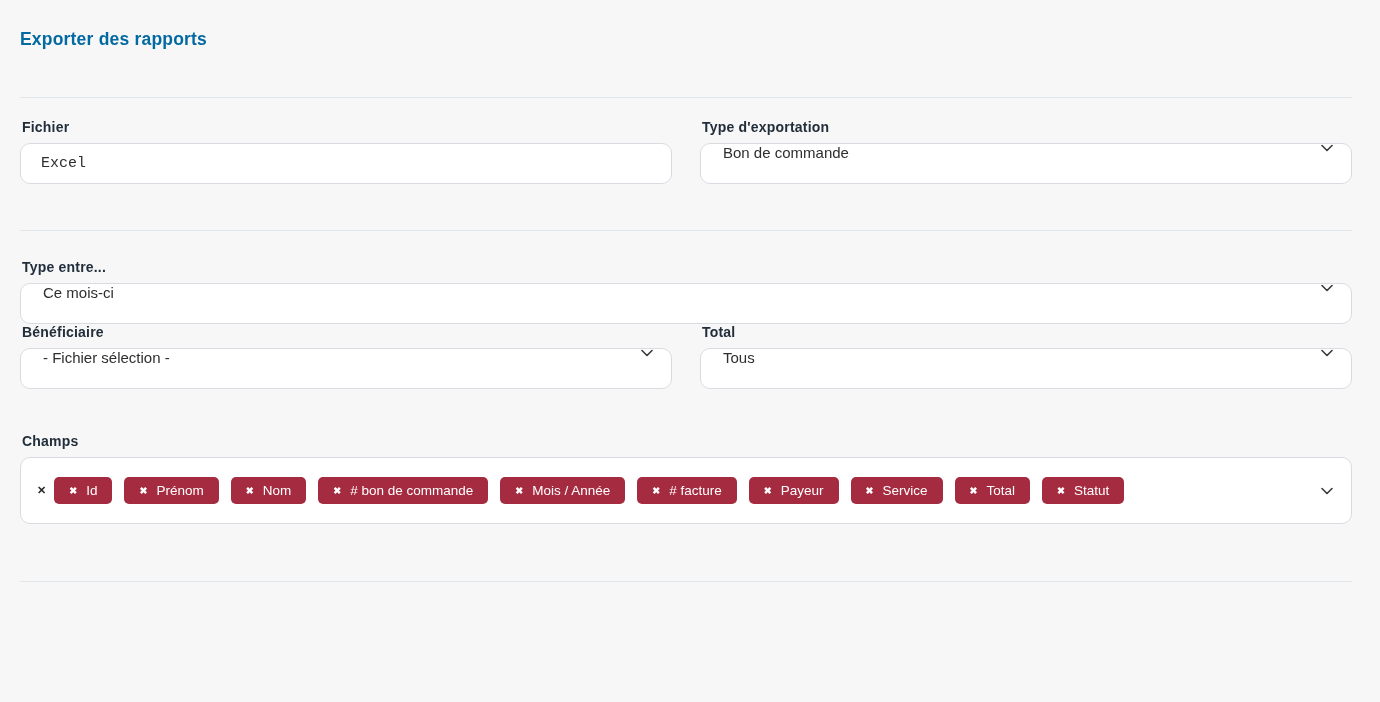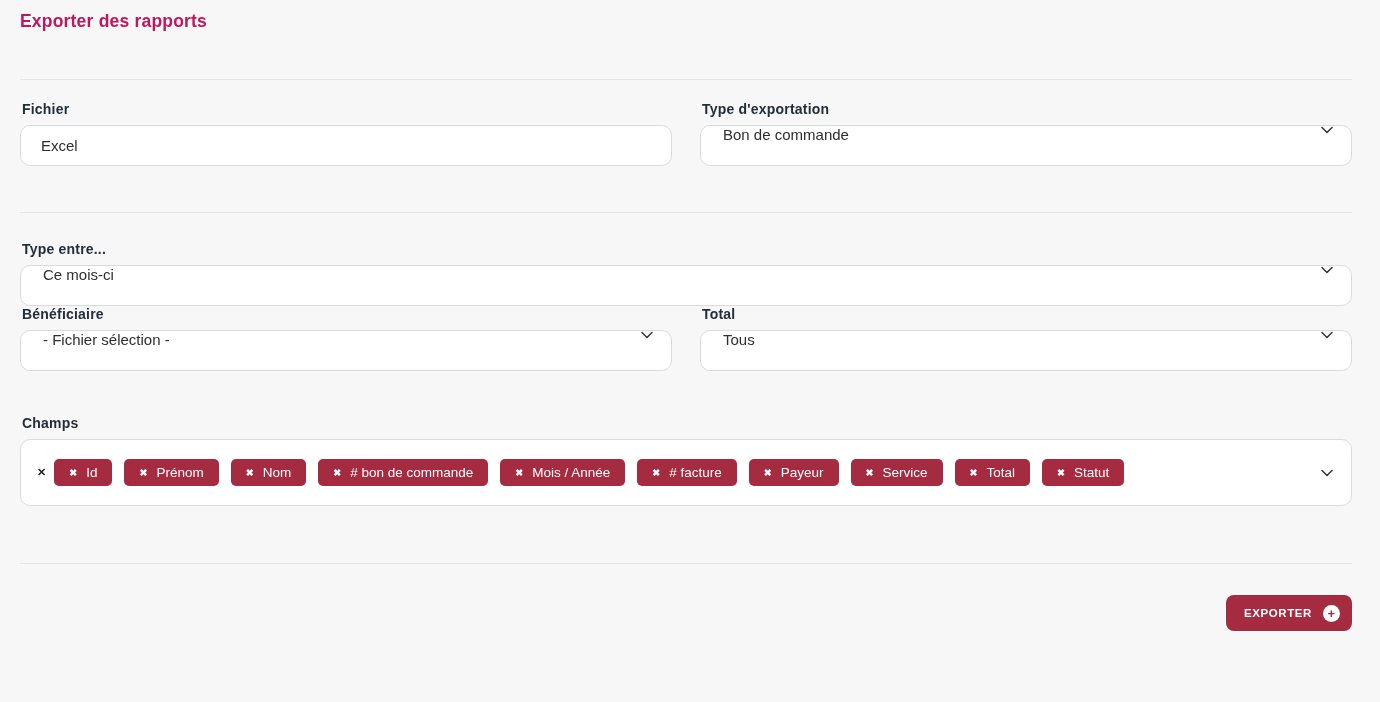--- a/index.html
+++ b/index.html
@@ -6,24 +6,24 @@
   html,body { width:1380px; height:702px; }
   body {
     background:#f7f7f8;
     font-family:"Liberation Sans", sans-serif;
     color:#2b3442;
     overflow:hidden;
   }
   .container { width:1332px; margin-left:20px; }
 
   .page-title{
-    padding-top:8px;
+    padding-top:26px;
     font-size:17.5px;
     font-weight:700;
-    color:#be185d;
+    color:#0369a1;
     letter-spacing:.2px;
     line-height:26px;
   }
 
   .divider{
     border:none;
     border-top:1px solid #e1e6ea;
     height:0;
   }
   .divider.d1{ margin-top:45px; }
@@ -49,21 +49,21 @@
   .text-input, .select-box{
     width:100%;
     height:41px;
     background:#ffffff;
     border:1px solid #d8dce1;
     border-radius:10px;
     font-size:15px;
     color:#2e2e2e;
     font-family:"Liberation Sans", sans-serif;
   }
-  .text-input{ padding:0 20px; outline:none; }
+  .text-input{ padding:0 20px; outline:none;font-family:Liberation Mono, monospace; }
   .select-box{
     display:flex;
     align-items:flex-start;
     padding:0 18px 0 22px;
     cursor:pointer;
   }
   .select-value{ flex:1; }
   .chevron{ display:flex; align-items:center; }
 
   .multiselect{
@@ -254,20 +254,14 @@
       <span class="chevron">
         <svg width="12" height="8" viewBox="0 0 12 8">
             <path d="M1 1.5 L6 6.5 L11 1.5" fill="none" stroke="#3a3a3a" stroke-width="1.6" stroke-linecap="round" stroke-linejoin="round"></path>
           </svg>
       </span>
     </div>
   </div>
 
   <hr class="divider d3">
 
-  <div class="footer">
-    <button class="export-btn">
-      <span>EXPORTER</span>
-      <span class="plus-circle">+</span>
-    </button>
-  </div>
 
 </div>
 
 </body></html>

